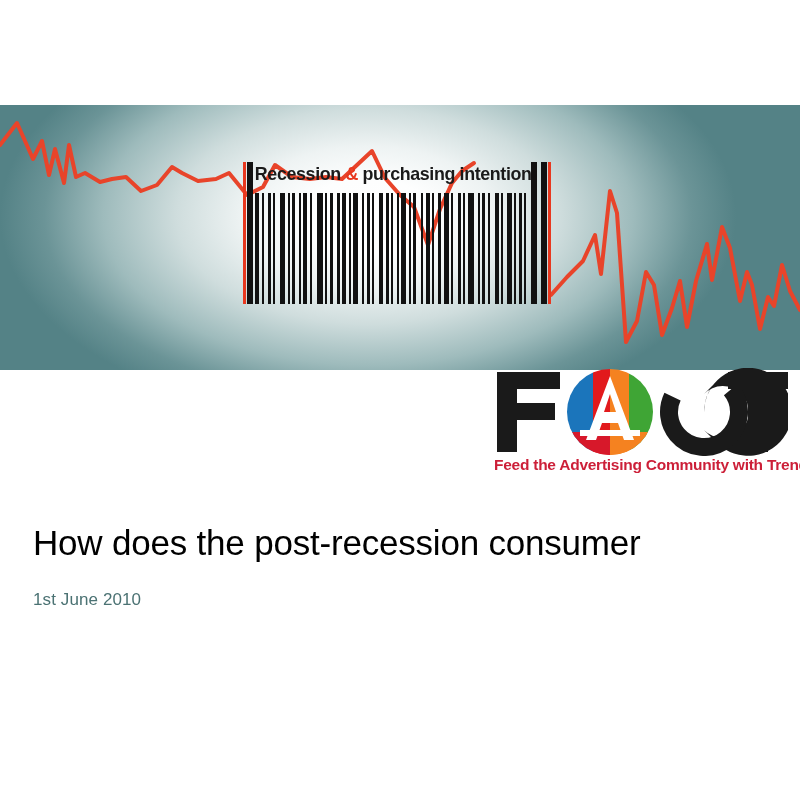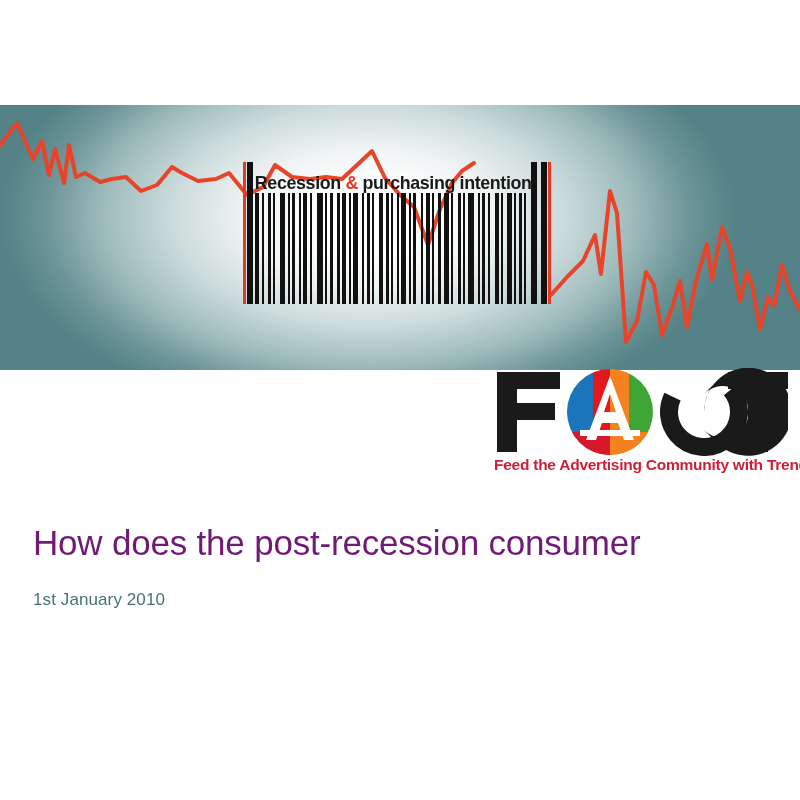--- a/index.html
+++ b/index.html
@@ -75,21 +75,21 @@
   .bc-blackguard.r1 { left: 288px; }
   .bc-blackguard.r2 { left: 298px; }
 
   .bc-label {
     position: absolute;
     left: 14px;
     top: 2px;
     width: 272px;
     height: 28px;
     display: flex;
-    align-items: flex-end;
+    align-items: flex-start;
     justify-content: center;
     white-space: nowrap;
   }
   .bc-label-text {
     font-family: "Liberation Sans", sans-serif;
     font-weight: 700;
     font-size: 19px;
     line-height: 1;
     letter-spacing: -0.4px;
     color: #1a1a1a;
@@ -146,21 +146,21 @@
     left: 33px;
     top: 520px;
     width: 720px;
   }
   .deck-title {
     margin: 0;
     font-family: "Liberation Sans", sans-serif;
     font-weight: 400;
     font-size: 35px;
     line-height: 1.33;
-    color: #701a75;
+    color: #000000;
     letter-spacing: -0.2px;
   }
   .deck-date {
     margin: 24px 0 0 0;
     font-family: "Liberation Sans", sans-serif;
     font-weight: 400;
     font-size: 17px;
     line-height: 1;
     color: #4b7273;
     letter-spacing: 0.1px;
@@ -274,14 +274,14 @@
     <path fill="#1a1a1a" d="M236 4 h60 v17 h-20 v63 h-20 v-63 h-20 z"></path>
   </svg>
 
   <div class="logo-tagline">Feed the Advertising Community with Trends</div>
 </div>
 
 <div class="title-block">
   <h1 class="deck-title">
     <span>How does the post-recession consumer</span><br>
   </h1>
-  <p class="deck-date">1st January 2010</p>
+  <p class="deck-date">1st June 2010</p>
 </div>
 
 </body></html>

